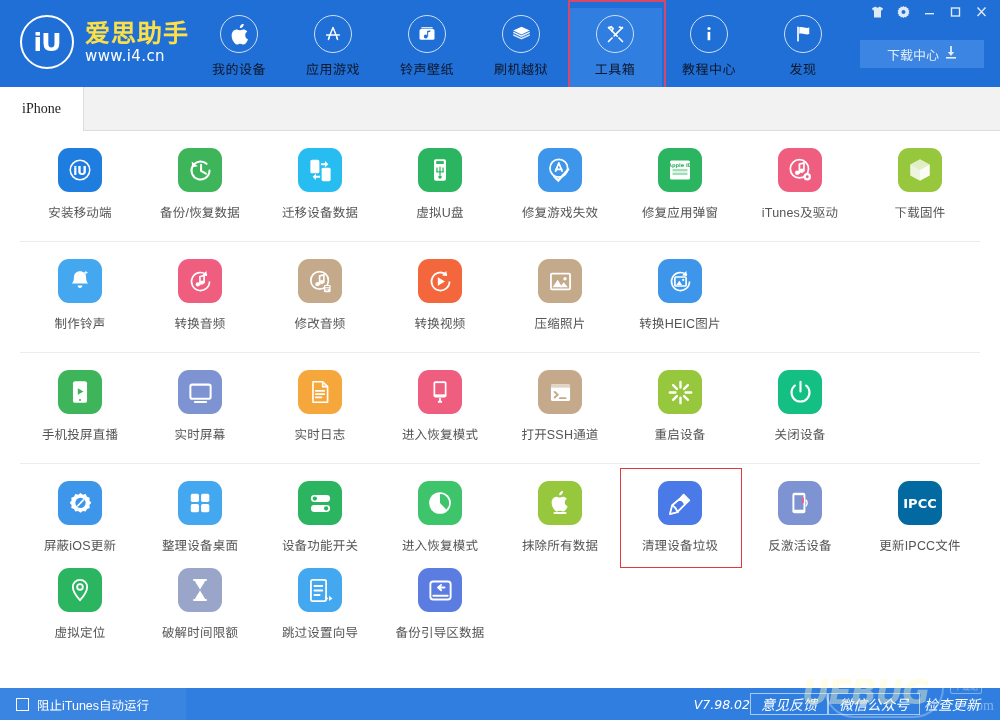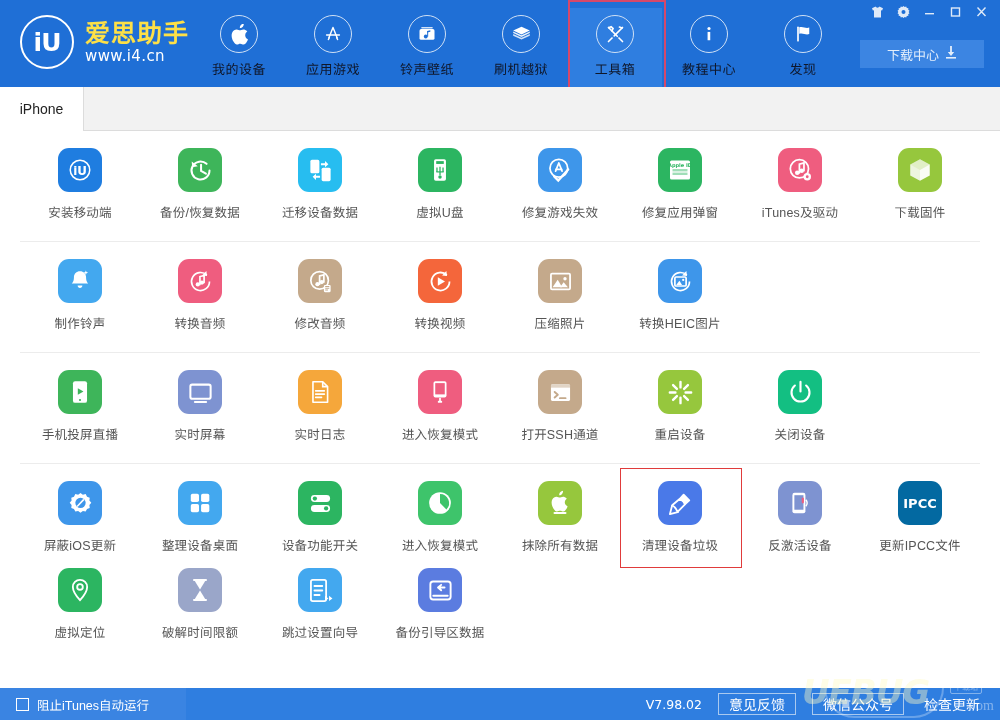--- a/index.html
+++ b/index.html
@@ -108,21 +108,21 @@
     background: #f2f2f2;
     border-bottom: 1px solid #dcdcdc;
   }
   .tab {
     position: absolute; left: 0; top: 0;
     width: 84px; height: 44px;
     background: #ffffff;
     border-right: 1px solid #dcdcdc;
     display: flex; align-items: center; justify-content: center;
     font-size: 14px; color: #222222;
-    font-family: Liberation Sans, sans-serif;
+    font-family: Liberation Serif, serif;
     cursor: pointer;
   }
 
   
   .main {
     position: absolute; top: 131px; left: 0;
     width: 1000px; height: 557px;
     background: #ffffff;
     padding: 0 20px;
   }
@@ -176,22 +176,23 @@
   .fchk {
     width: 13px; height: 13px;
     border: 1px solid #ffffff;
     background: transparent;
     flex: none;
     cursor: pointer;
   }
   .footer-left span { color: #ffffff; font-size: 12.5px; }
   .footer-right {
     margin-left: auto;
-    display: flex; align-items: center; gap: 16px;
+    display: flex; align-items: center; gap: 0;
     padding-right: 16px;
+    font-style: italic;
   }
   .fver { color: #ffffff; font-size: 12.5px; font-family: "DejaVu Sans", sans-serif; }
   .fbtn {
     height: 22px;
     border: 1px solid #a9c9ef;
     color: #ffffff; font-size: 14px;
     padding: 0 10px;
     display: flex; align-items: center;
     cursor: pointer;
   }

